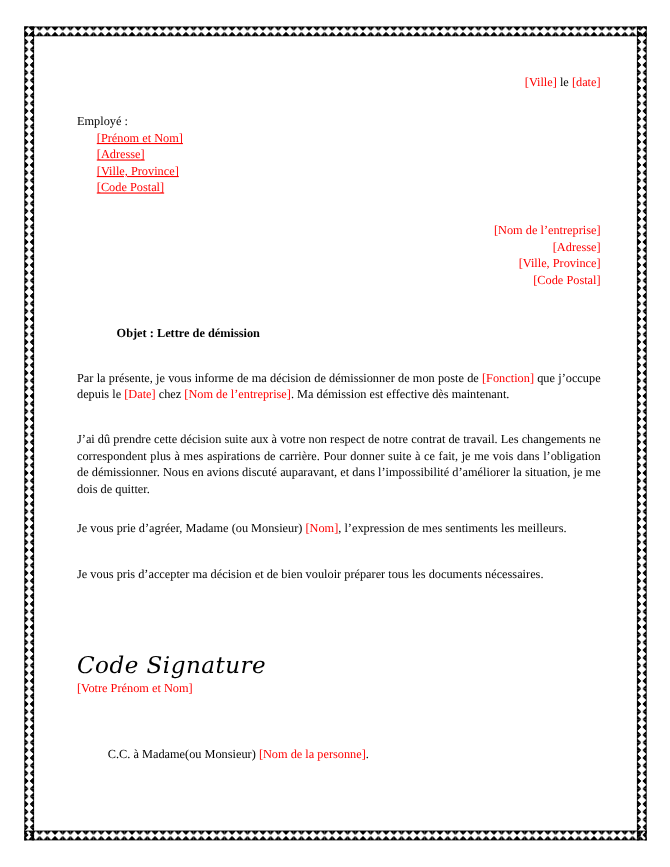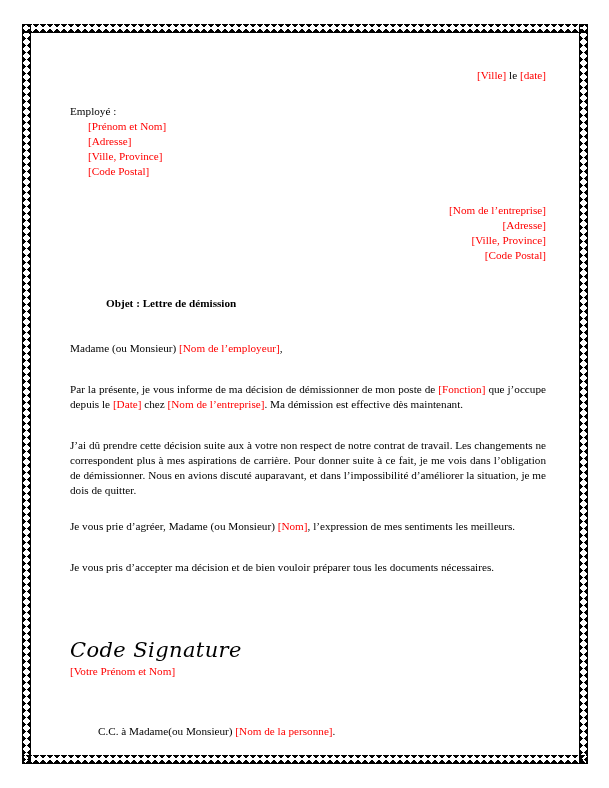--- a/index.html
+++ b/index.html
@@ -74,21 +74,21 @@
   }
 
   .block-employee {
     margin-top: 21px;
   }
   .block-employee .label { margin: 0; }
   .block-employee .lines {
     margin: 0;
     padding-left: 18px;
   }
-  .block-employee .lines div { white-space: nowrap; }
+  .block-employee .lines div { white-space: nowrap; text-decoration: underline; }
 
   .block-employer {
     margin-top: 24px;
     text-align: right;
   }
   .block-employer .label { margin: 0; }
   .block-employer .lines { margin: 0; }
 
   .subject {
     margin-top: 33px;
@@ -160,23 +160,20 @@
     <div class="lines">
       <div class="ph">[Nom de l’entreprise]</div>
       <div class="ph">[Adresse]</div>
       <div class="ph">[Ville, Province]</div>
       <div class="ph">[Code Postal]</div>
     </div>
   </div>
 
   <div class="subject">Objet : Lettre de démission</div>
 
-  <div class="salutation">
-    <span>Madame (ou Monsieur) </span><span class="ph">[Nom de l’employeur]</span><span>,</span>
-  </div>
 
   <p class="para"><span>Par la présente, je vous informe de ma décision de démissionner de mon poste de </span><span class="ph">[Fonction]</span><span> que j’occupe depuis le </span><span class="ph">[Date]</span><span> chez </span><span class="ph">[Nom de l’entreprise]</span><span>. Ma démission est effective dès maintenant.</span></p>
 
   <p class="para">J’ai dû prendre cette décision suite aux à votre non respect de notre contrat de travail. Les changements ne correspondent plus à mes aspirations de carrière. Pour donner suite à ce fait, je me vois dans l’obligation de démissionner. Nous en avions discuté auparavant, et dans l’impossibilité d’améliorer la situation, je me dois de quitter.</p>
 
   <p class="para tight"><span>Je vous prie d’agréer, Madame (ou Monsieur) </span><span class="ph">[Nom]</span><span>, l’expression de mes sentiments les meilleurs.</span></p>
 
   <p class="para">Je vous pris d’accepter ma décision et de bien vouloir préparer tous les documents nécessaires.</p>
 
   <div class="signature-area">

